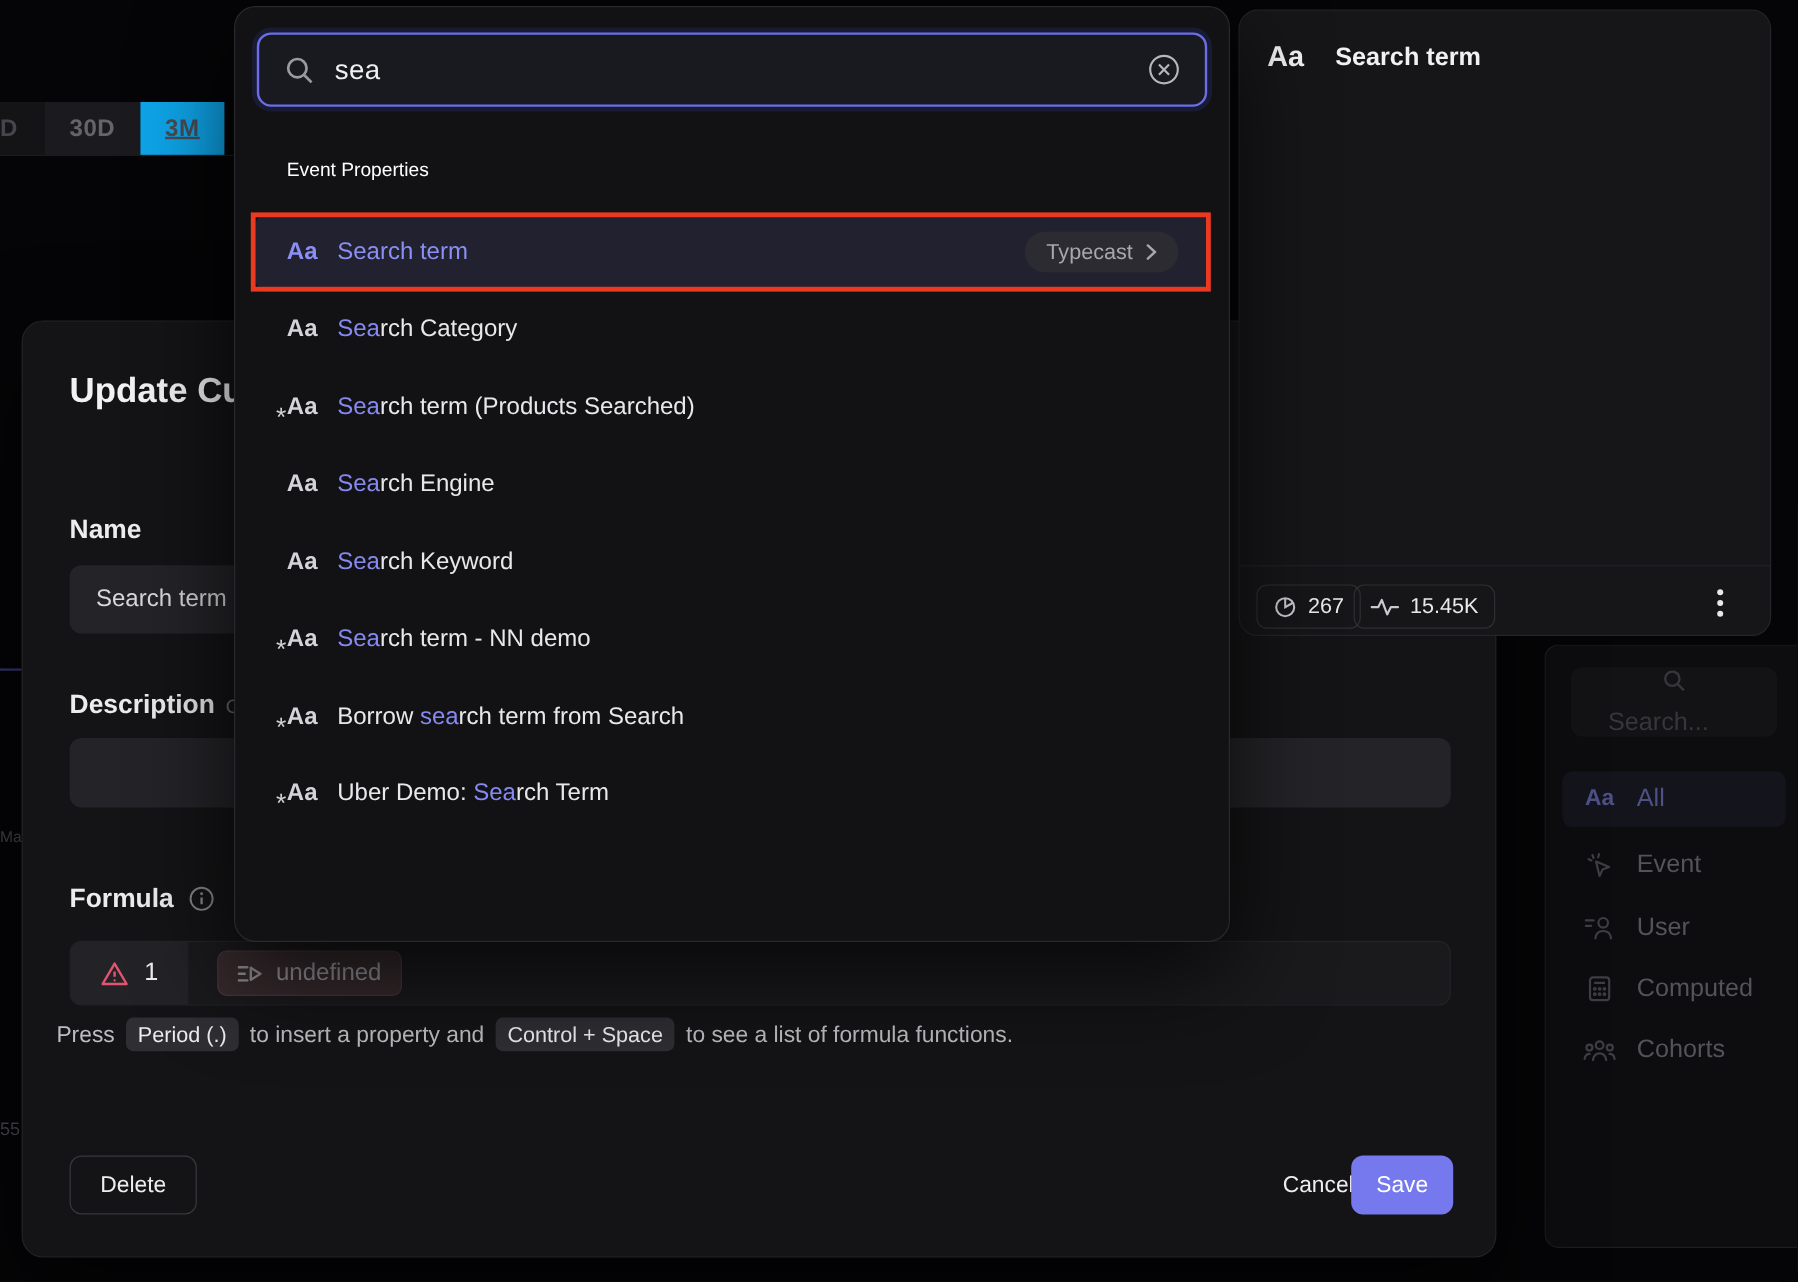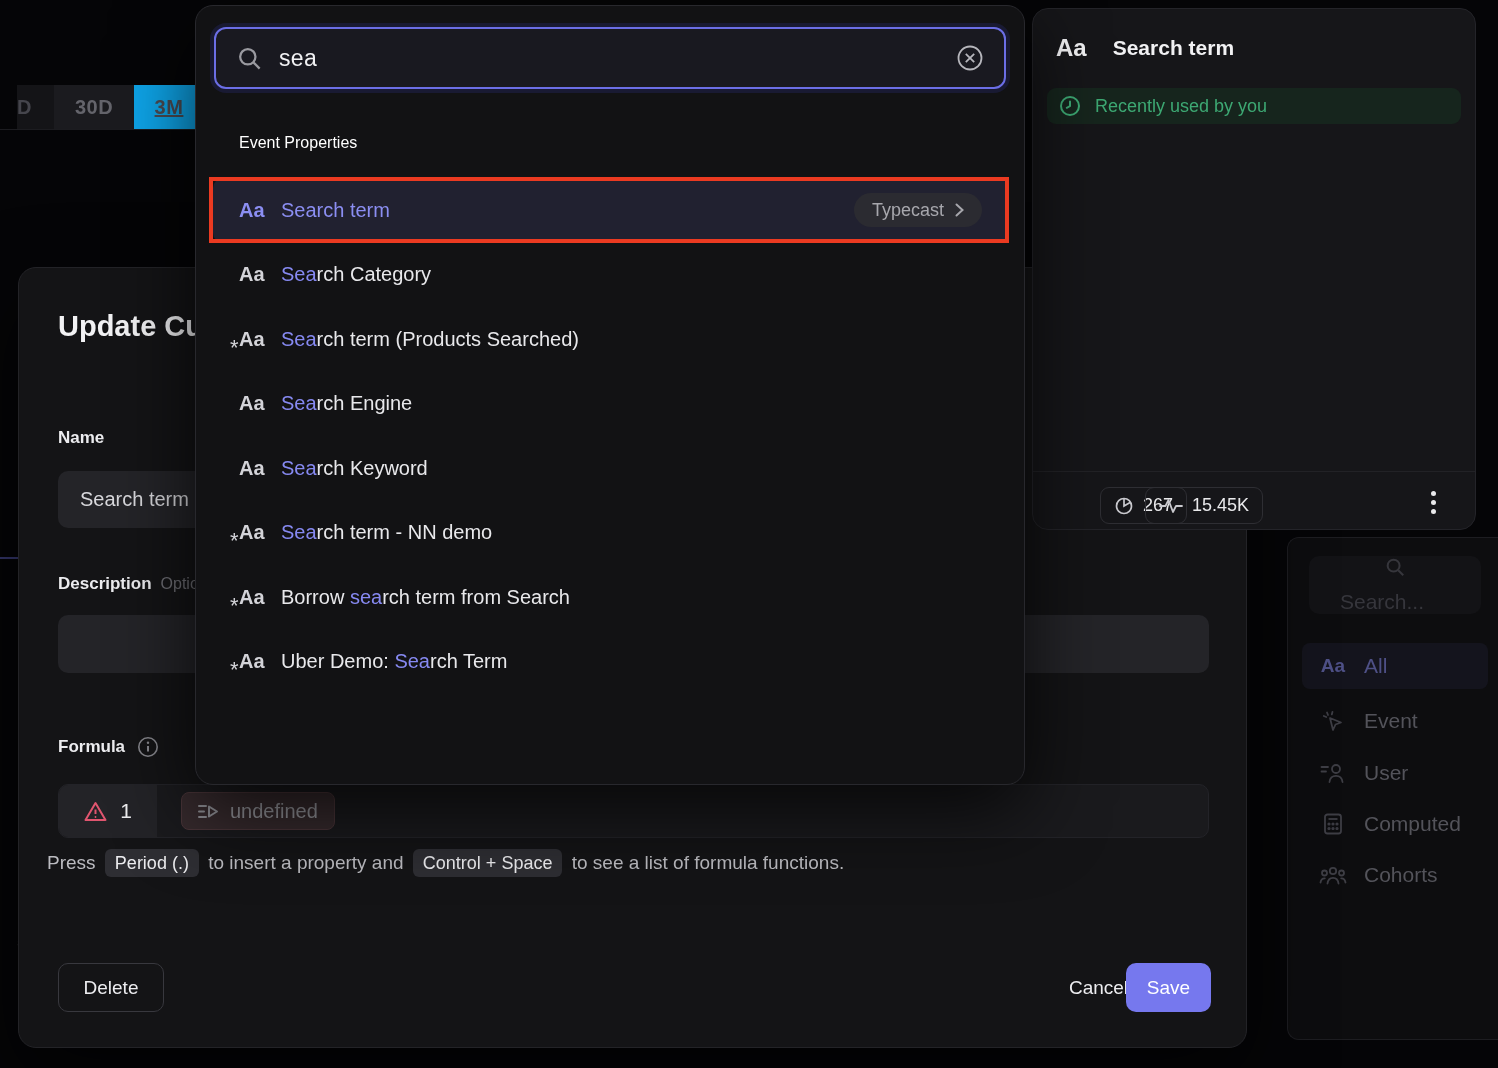--- a/index.html
+++ b/index.html
@@ -3,21 +3,21 @@
 <meta charset="utf-8">
 <style>
   * { box-sizing: border-box; margin: 0; padding: 0; }
   html,body { width:1498px; height:1068px; }
   body {
     background:#050507;
     font-family:"Liberation Sans", sans-serif;
     position:relative; overflow:hidden;
     -webkit-font-smoothing:antialiased;
   }
-  .abs { position:absolute;padding-left:17px; }
+  .abs { position:absolute; }
 
   
   #time-seg { left:0; top:85px; height:45px; display:flex; z-index:1; }
   .seg { height:45px; display:flex; align-items:center; justify-content:center;
          font-size:20px; font-weight:700; letter-spacing:.5px; }
   .seg:nth-child(1){ width:37px; background:#141417; color:#45454c; justify-content:flex-start; }
   .seg:nth-child(2){ width:80px; background:#1b1b1f; color:#64646b; }
   .seg:nth-child(3){ width:70px; background:#0ea5e9; color:#4b4b52;text-decoration:underline; }
   #seg-divider { left:0; top:129px; width:196px; height:1px; background:#1c1c20; z-index:1; }
 
@@ -45,21 +45,21 @@
              font-size:19px; font-weight:700; }
   .side-item svg { stroke:#3e3e45; }
   .side-item.selected .s-icon { color:#4e5086; }
 
   
   #modal { left:18px; top:267px; width:1229px; height:781px; background:#141416;
            border:1px solid #232327; border-radius:18px;
            box-shadow:0 30px 80px rgba(0,0,0,.6); z-index:10; }
   #modal > * { position:absolute; }
   #modal-title { left:39px; top:42px; font-size:29px; font-weight:700; color:#f2f2f4; white-space:nowrap; }
-  .field-label { font-size:17px; font-weight:700; color:#ececef; }
+  .field-label { font-size:22px; font-weight:700; color:#ececef; }
   #name-label { left:39px; top:160px; }
   #name-input { left:39px; top:203px; width:563px; height:57px; background:#242428;
            border-radius:10px; display:flex; align-items:center; padding:0 22px;
            font-size:20px; color:#d8d8dc; }
   #desc-label-row { left:39px; top:306px; display:flex; align-items:baseline; gap:9px; }
   #desc-optional { font-size:16px; color:#6e6e74; font-weight:400; }
   #desc-input { left:39px; top:347px; width:1151px; height:58px; background:#242428; border-radius:10px; }
   #formula-row { left:39px; top:468px; display:flex; align-items:center; gap:12px; }
   #insert-example { left:994px; top:450px; width:197px; height:48px; border:1px solid #2e2e33;
            border-radius:10px; display:flex; align-items:center; justify-content:center;
@@ -344,30 +344,23 @@
   </div>
     </div>
   <div id="annotation-rect"></div>
 </div>
 
 <div id="detail-card" class="abs">
   <div id="dc-header">
     <span id="dc-aa">Aa</span>
     <span id="dc-title">Search term</span>
   </div>
-  <div id="dc-banner">
-    <svg width="22" height="22" viewBox="0 0 22 22" fill="none" stroke="#3da873" stroke-width="2" stroke-linecap="round">
-      <circle cx="11" cy="11" r="9"></circle>
-        <path d="M11 6.5 L11 11 L7.8 12.8"></path>
-    </svg>
-    <span class="banner-text">Recently used by you</span>
-  </div>
   <div id="dc-footer-divider"></div>
   <div id="dc-stats">
-      <span class="stat-pill" style="left: 14px; margin-left: 36px;">
+      <span class="stat-pill" style="left: 14px;">
     <span class="p-icon" style="display: flex;">
           <svg width="20" height="20" viewBox="0 0 20 20" fill="none" stroke="#c9c9ce" stroke-width="1.7">
             <circle cx="10" cy="10" r="7.5"></circle>
             <path d="M10 2.5 L10 10 L16.5 6.3"></path>
           </svg>
         </span>
     <span class="p-value">267</span>
   </span>
       <span class="stat-pill" style="left: 95px;">
     <span class="p-icon" style="display: flex;">

